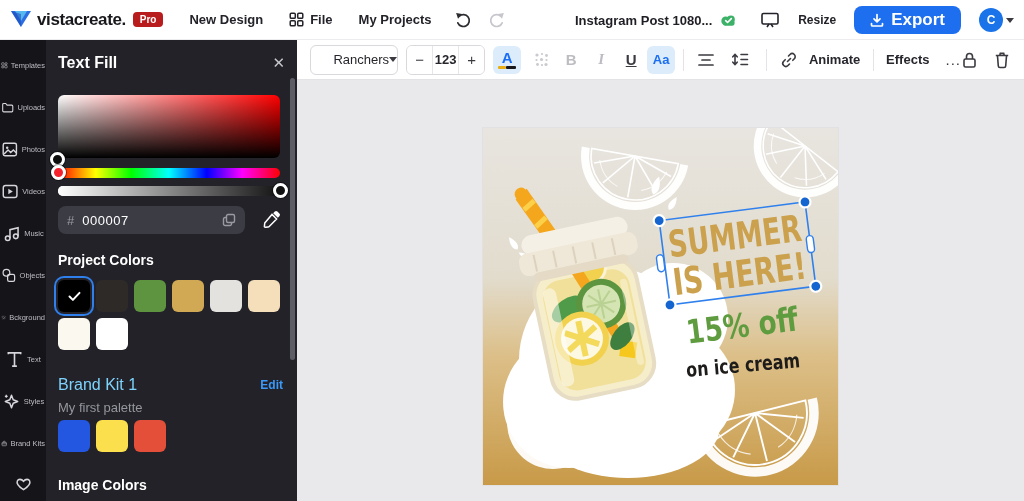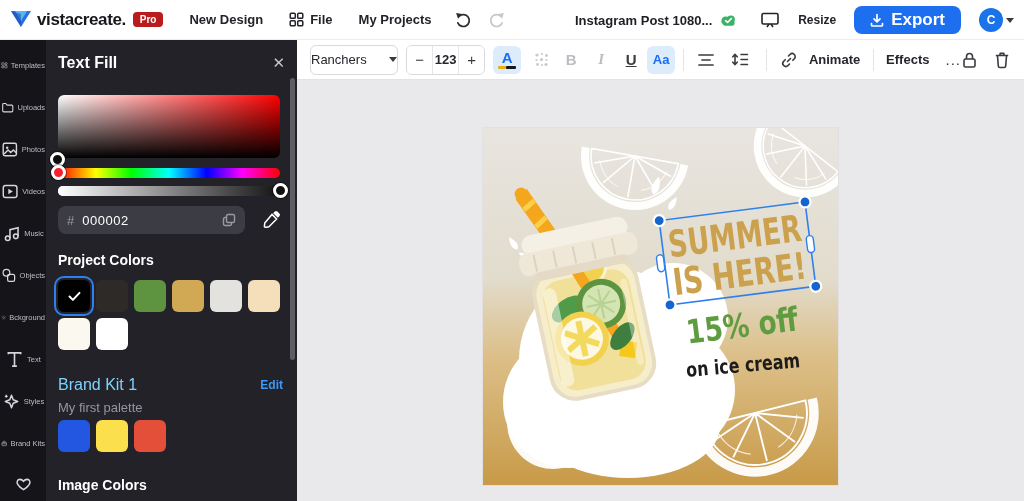--- a/index.html
+++ b/index.html
@@ -74,21 +74,21 @@
   .bk-title { color:#7dd3fc; font-size:16px; font-weight:normal; }
   .edit-link { color:#3b9af9; font-size:12px; font-weight:bold; cursor:pointer; }
   .palette-name { position:absolute; left:12px; top:360px; color:#95959e; font-size:13px; }
   .palette-row { position:absolute; left:12px; top:380px; display:flex; gap:6px; }
   .panel-scroll { position:absolute; right:2px; top:38px; width:5px; height:282px; border-radius:3px; background:#5d5d66; }
 
   
   .toolbar { position:absolute; left:297px; top:40px; width:727px; height:40px; background:#fff;
     border-bottom:1px solid #e3e3e6; display:flex; align-items:center; padding-left:13px; z-index:10; }
   .font-select { width:98px; height:30px; border:1px solid #d8d8dd; border-radius:6px; display:flex;
-    align-items:center; justify-content:space-between; padding:0 0; cursor:pointer; background:#fff; }
+    align-items:center; justify-content:flex-end; padding:0 0; cursor:pointer; background:#fff; }
   .font-select span { font-size:13px; color:#26262c; }
   .size-group { margin-left:8px; height:30px; border:1px solid #d8d8dd; border-radius:6px; display:flex; overflow:hidden; }
   .size-btn { width:28px; display:flex; align-items:center; justify-content:center; font-size:15px;
     color:#3a3a40; background:#fff; border:none; cursor:pointer; }
   .size-val { width:30px; display:flex; align-items:center; justify-content:center; font-size:13px;
     font-weight:bold; color:#26262c; border-left:1px solid #e6e6ea; border-right:1px solid #e6e6ea; }
   .tb-btn { height:28px; min-width:28px; border-radius:6px; display:flex; align-items:center;
     justify-content:center; cursor:pointer; background:transparent; border:none; }
   .tb-btn.active { background:#dcecfb; }
   .a-color { margin-left:8px; position:relative; width:28px; }
@@ -276,21 +276,21 @@
     <div class="sat-box"></div>
     <div class="sat-handle"></div>
     <div class="hue-bar"></div>
     <div class="hue-handle"></div>
     <div class="alpha-bar"></div>
     <div class="alpha-handle"></div>
 
     <div class="hex-row">
       <div class="hex-input">
         <span class="hex-hash">#</span>
-        <span class="hex-val">000002</span>
+        <span class="hex-val">000007</span>
         <svg width="14" height="14" viewBox="0 0 14 14" fill="none" stroke="#9a9aa3" stroke-width="1.4">
           <rect x="4.5" y="1.5" width="8" height="8" rx="1.5"></rect>
           <path d="M9.5,9.5 v1.5 a1.5,1.5 0 0 1 -1.5,1.5 h-5 a1.5,1.5 0 0 1 -1.5,-1.5 v-5 a1.5,1.5 0 0 1 1.5,-1.5 h1.5"></path>
         </svg>
       </div>
       <svg class="eyedropper" width="20" height="20" viewBox="0 0 20 20">
         <path d="M12.2,3.2 l1.6,-1.6 a1.8,1.8 0 0 1 2.6,0 l2,2 a1.8,1.8 0 0 1 0,2.6 l-1.6,1.6 z" fill="#fff"></path>
         <path d="M11,4.4 l4.6,4.6 l-7.4,7.4 a1.6,1.6 0 0 1 -1.1,0.5 l-2.8,0.3 a0.8,0.8 0 0 1 -0.9,-0.9 l0.3,-2.8 a1.6,1.6 0 0 1 0.5,-1.1 z" fill="none" stroke="#fff" stroke-width="1.5"></path>
       </svg>
     </div>

